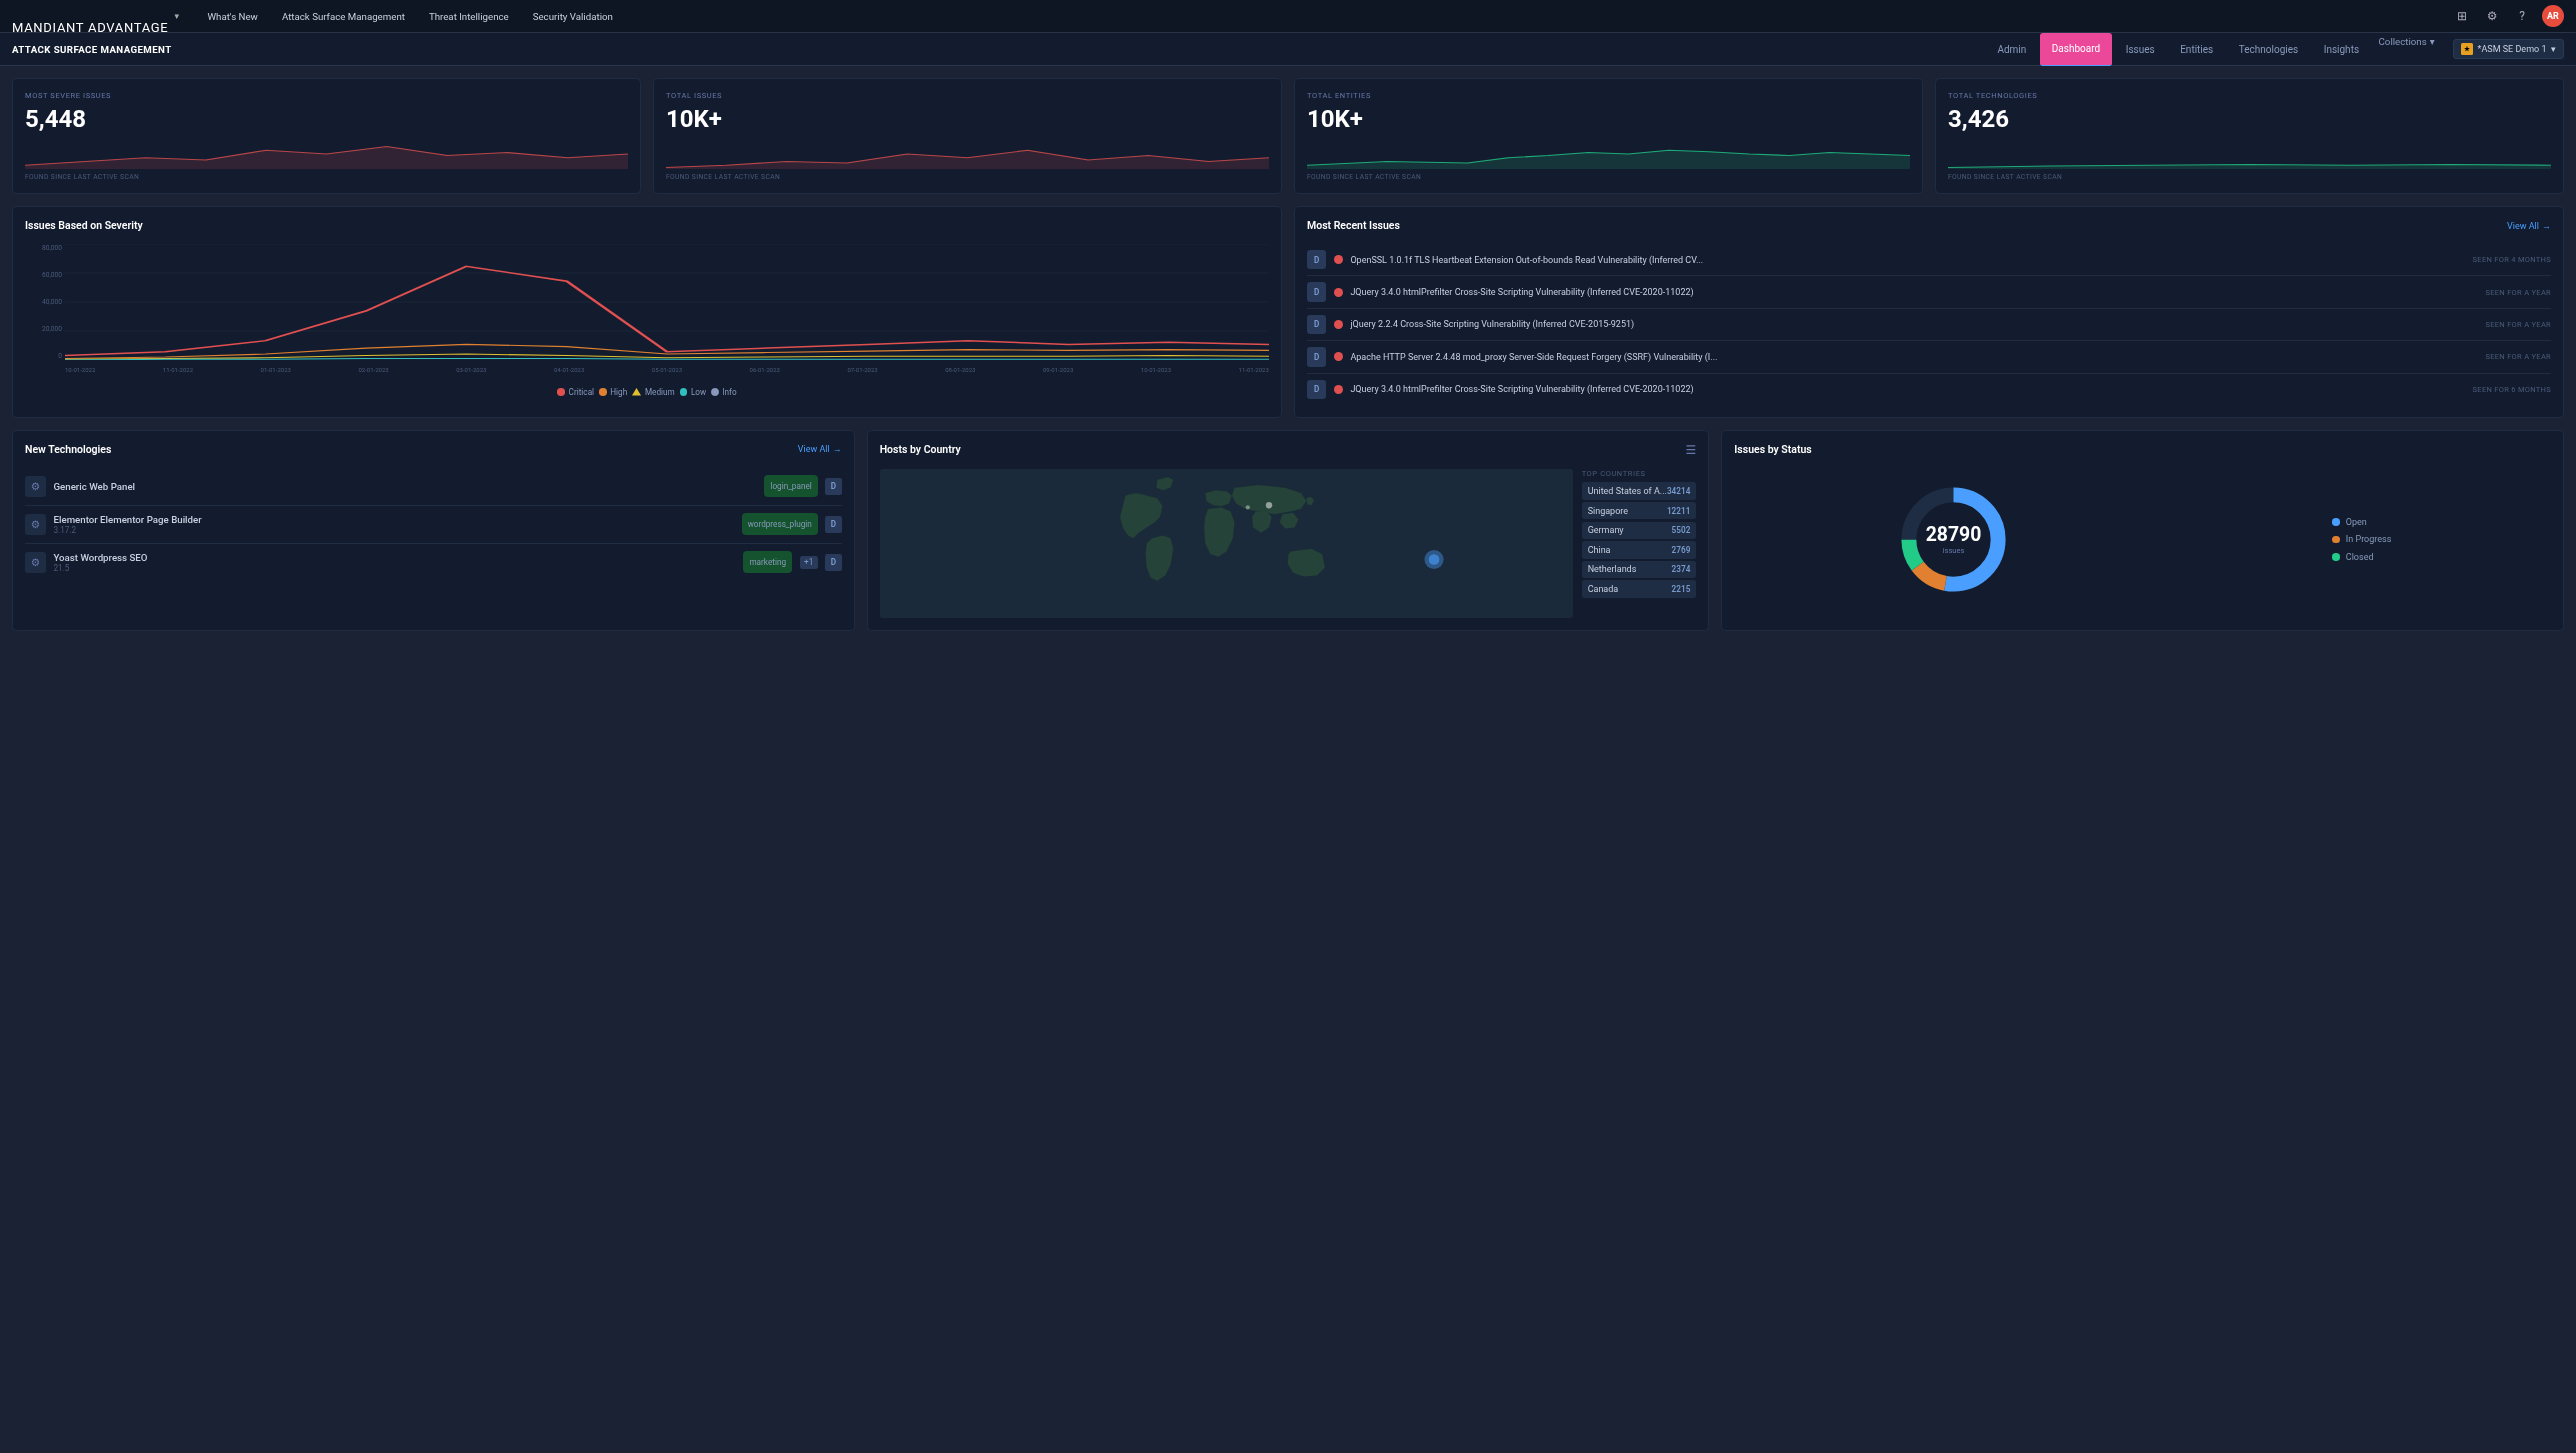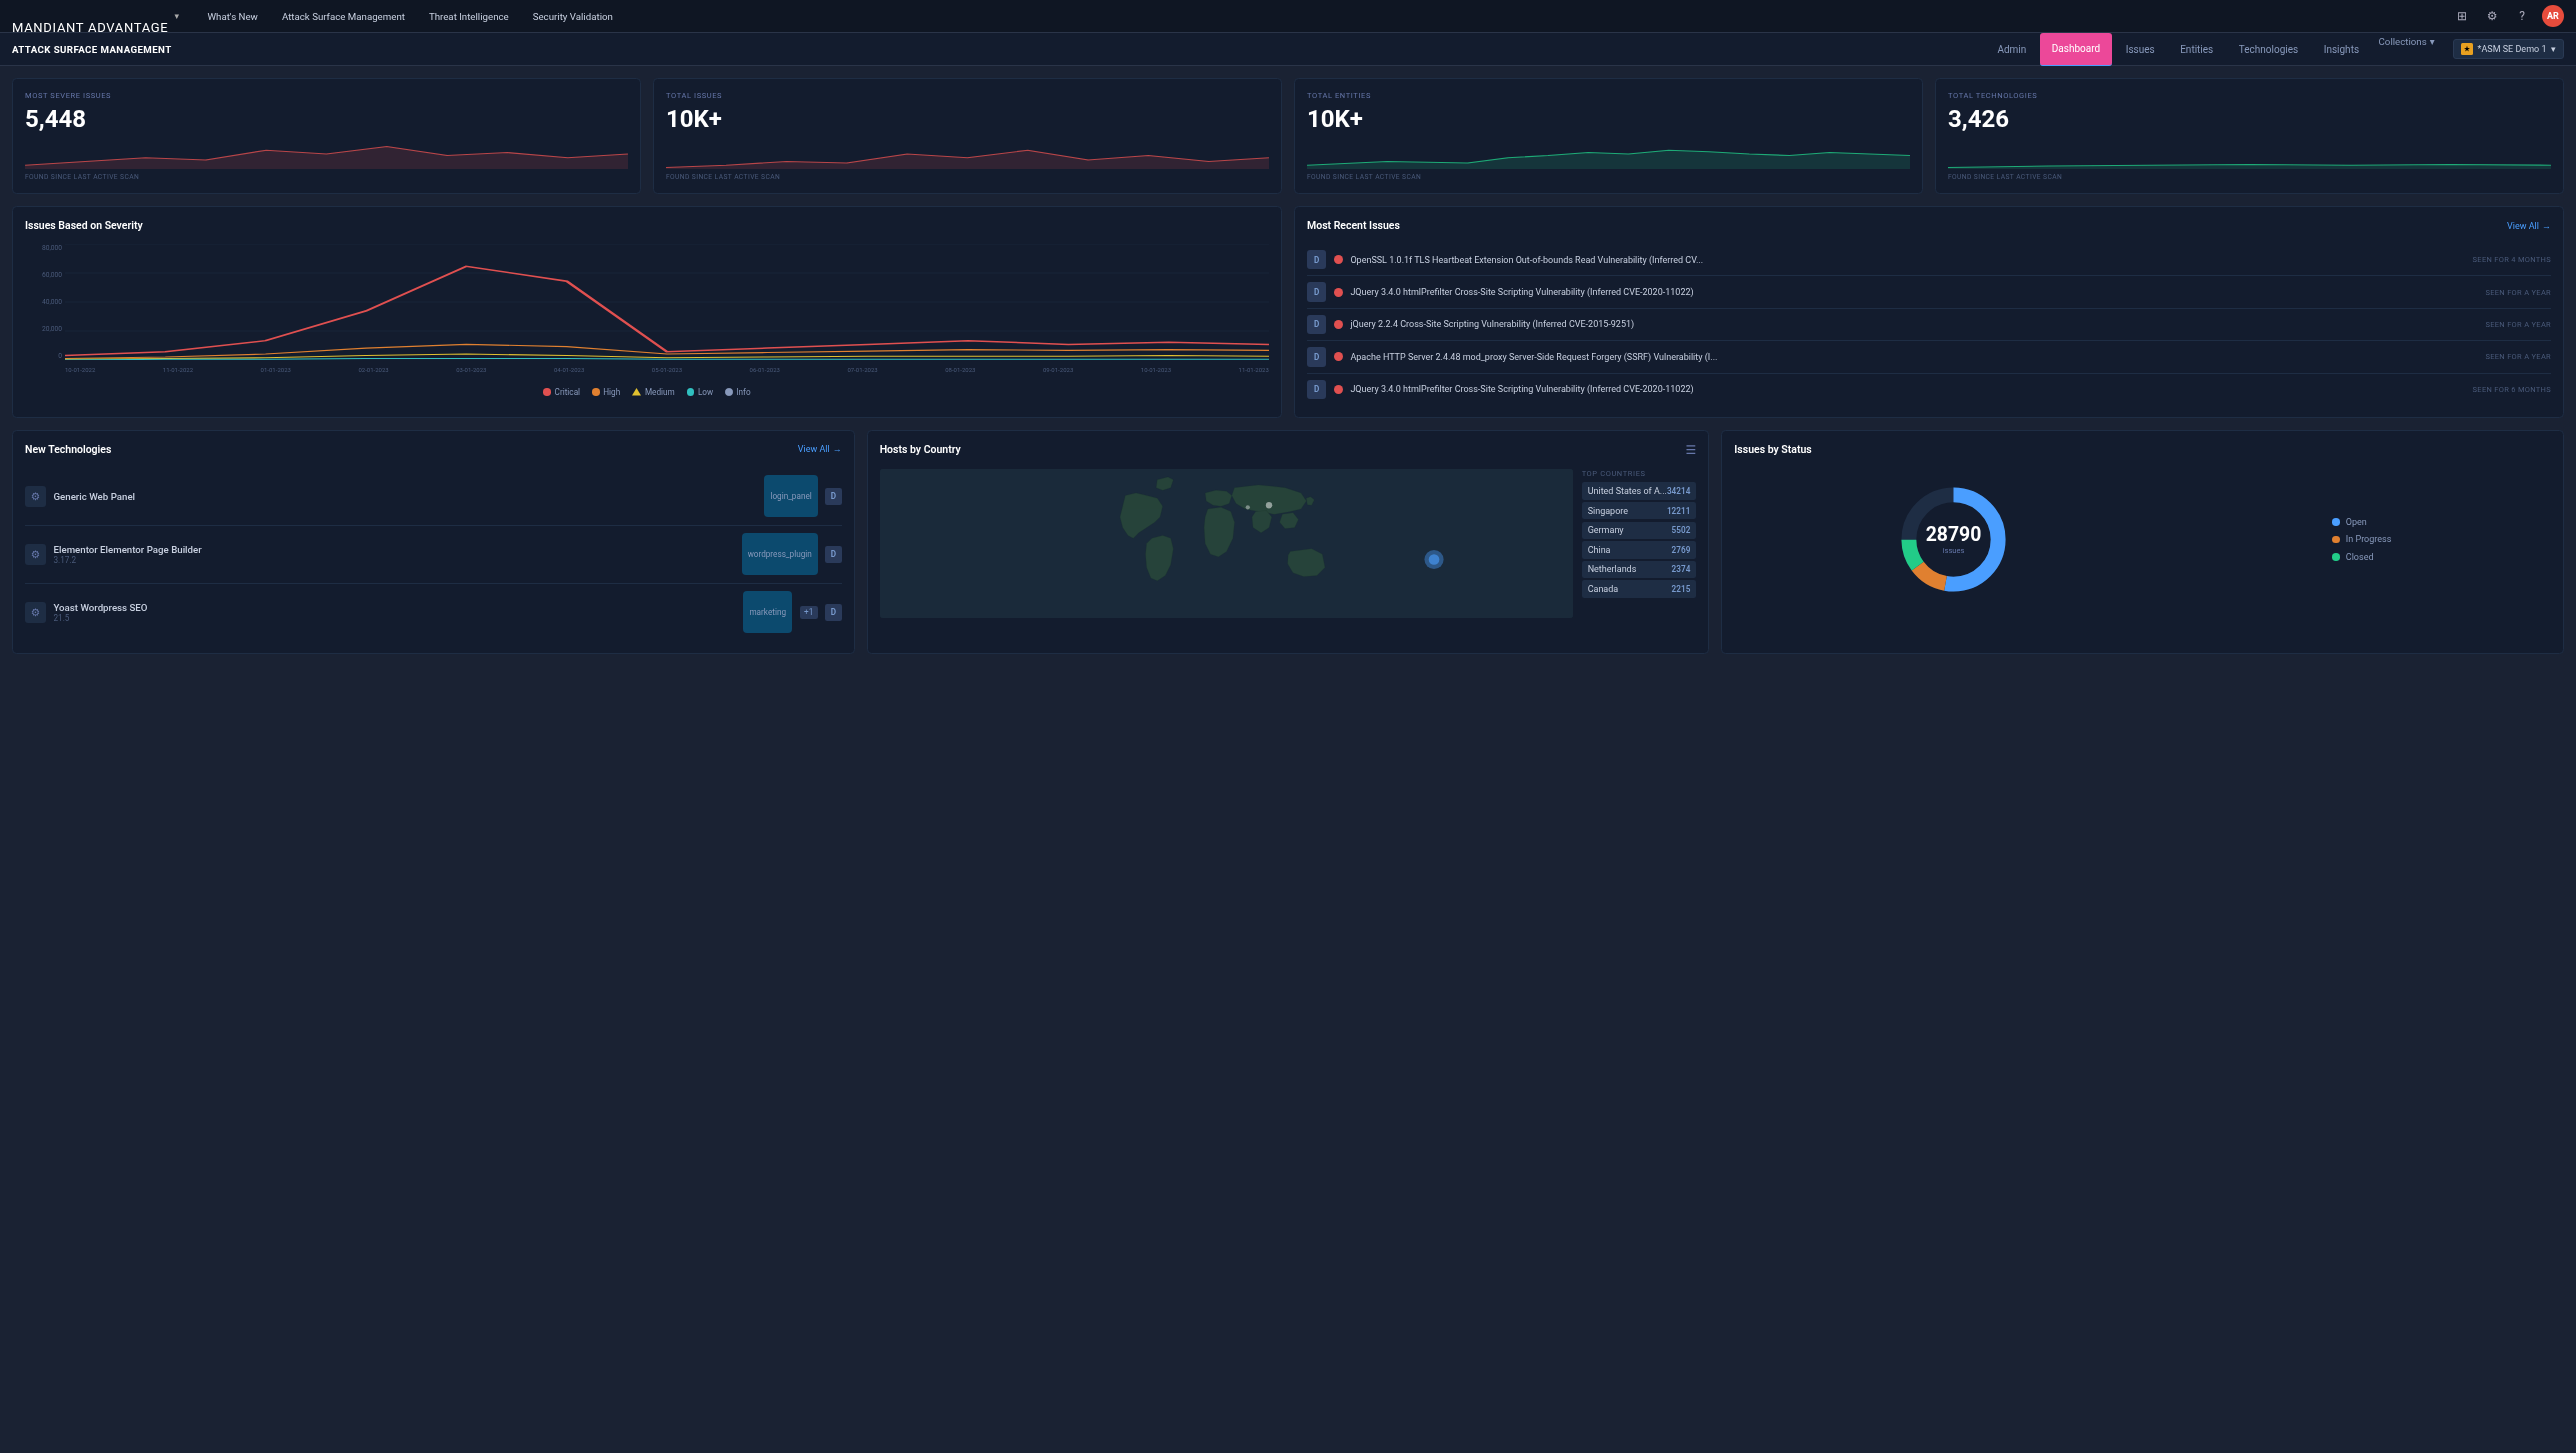--- a/index.html
+++ b/index.html
@@ -267,21 +267,21 @@
       height: 18px;
       display: flex;
       justify-content: space-between;
       font-size: 6px;
       color: #4a5a7a;
       align-items: center;
     }
     .severity-legend {
       display: flex;
       justify-content: center;
-      gap: 12px;
+      gap: 5px;
       margin-top: 3px;
     }
     .legend-item {
       display: flex;
       align-items: center;
       gap: 3.7px;
       font-size: 8.2px;
       color: #8899bb;
     }
     .legend-dot {
@@ -365,23 +365,23 @@
     .tech-name {
       font-size: 9.7px;
       color: #c8d0e0;
       font-weight: 500;
     }
     .tech-version {
       font-size: 8.2px;
       color: #4a5a7a;
     }
     .tech-tag {
-      background: #0c4a6e;
+      background: #14532d;
       border-radius: 4px;
-      padding: 16px 6px;
+      padding: 6px 6px;
       font-size: 8.2px;
       color: #8899bb;
     }
     .tech-extra {
       background: #2a3a5a;
       border-radius: 2.2px;
       padding: 1.5px 4.5px;
       font-size: 8.2px;
       color: #7799cc;
     }

